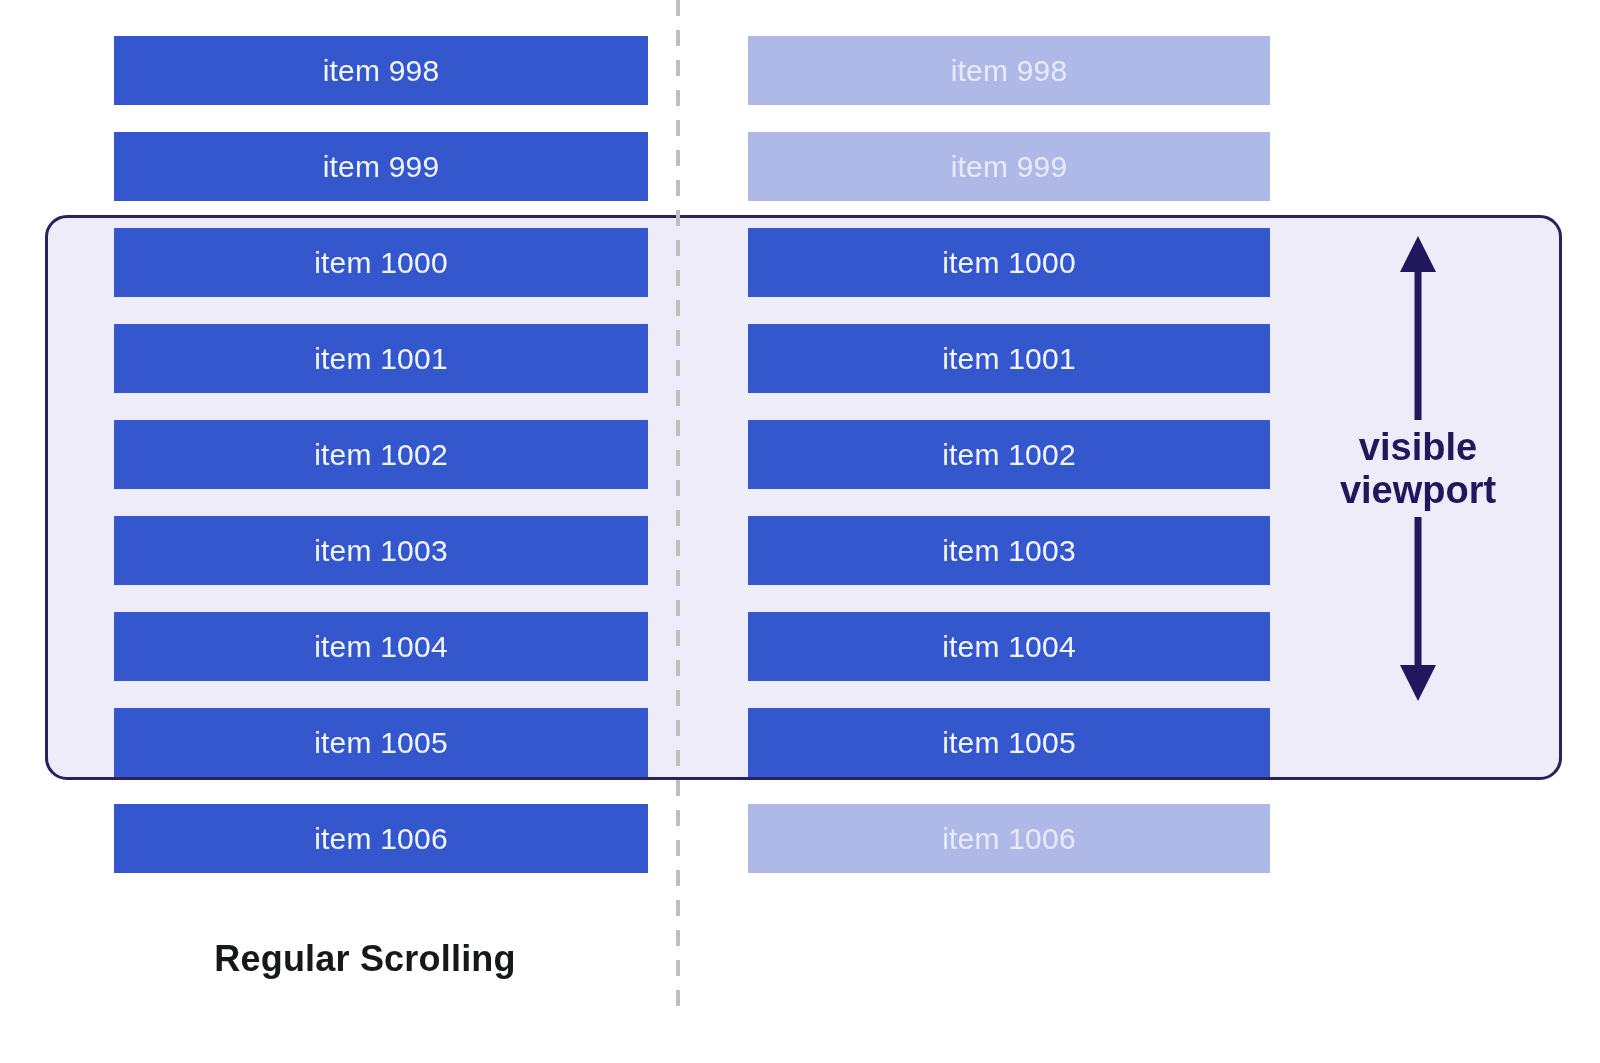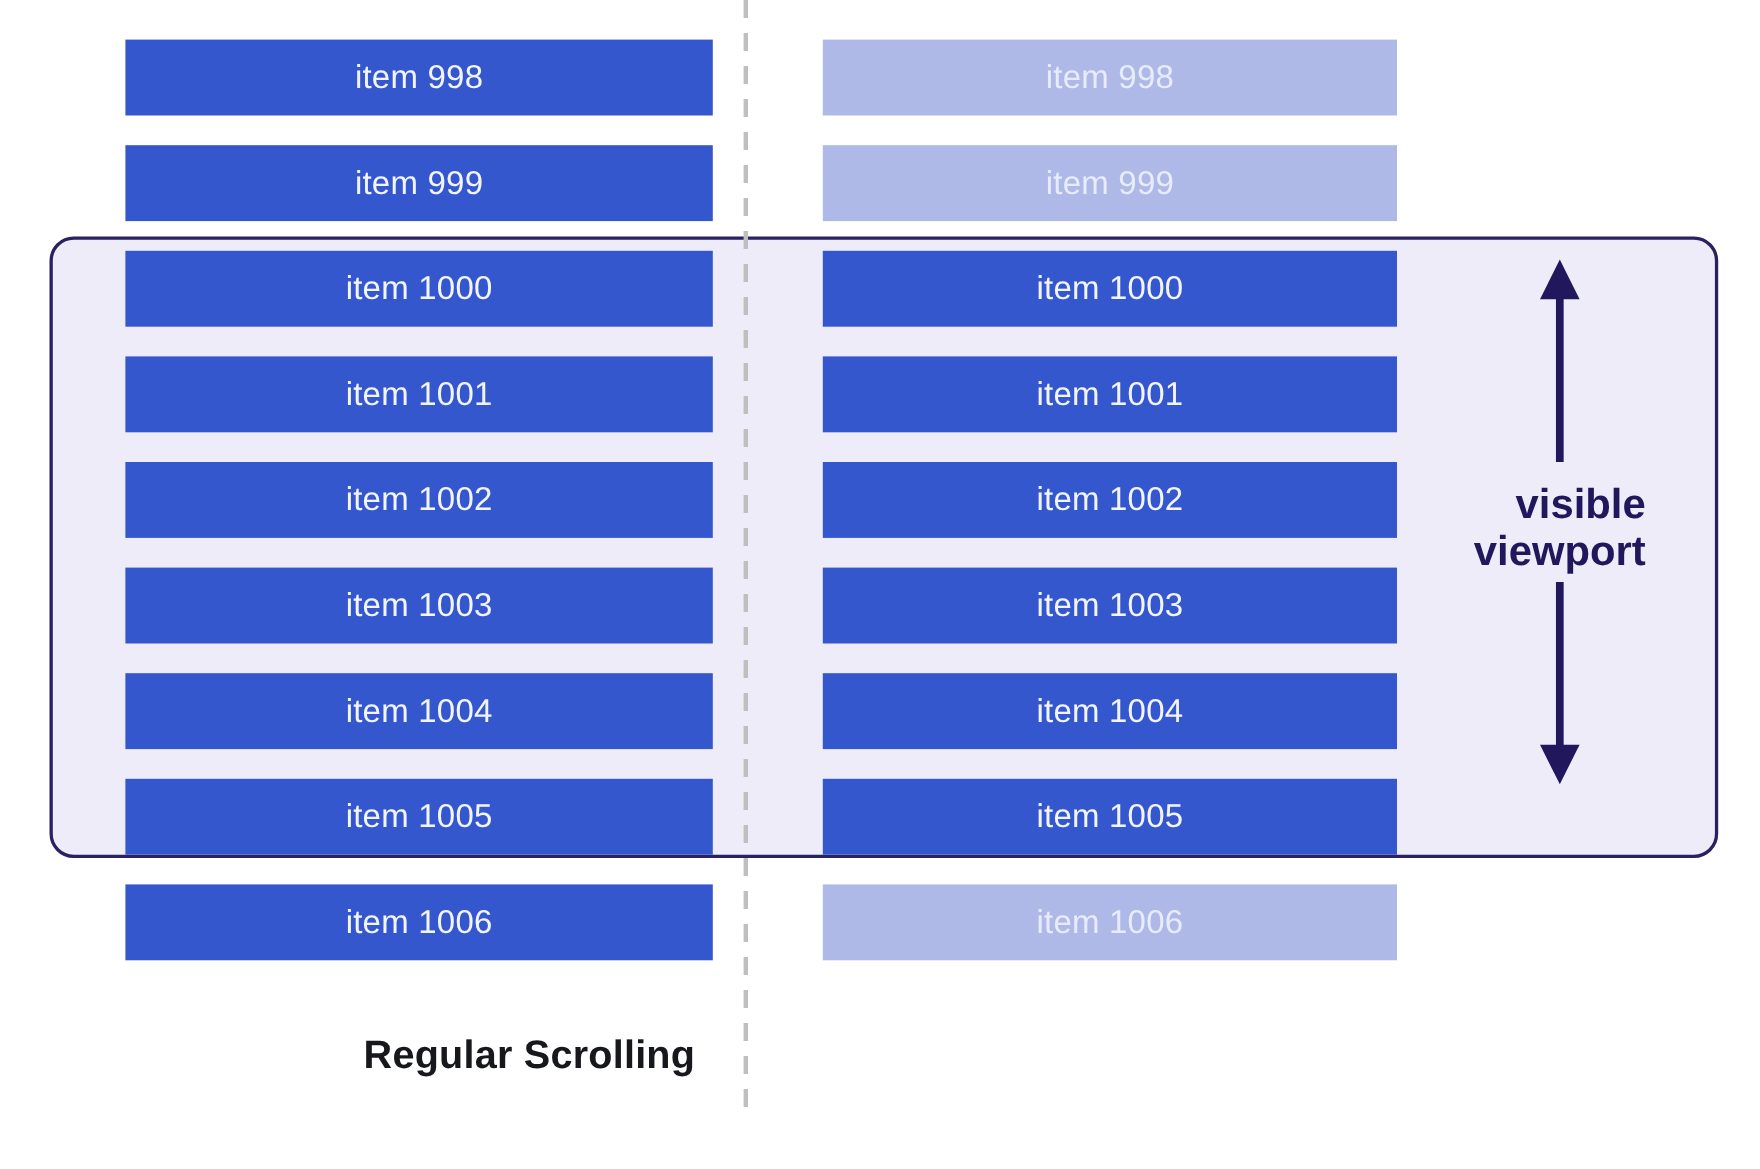--- a/index.html
+++ b/index.html
@@ -95,37 +95,37 @@
     align-items: center;
   }
   .vp-arrow-svg {
     display: block;
   }
   .vp-label {
     color: #20175c;
     font-size: 38px;
     font-weight: bold;
     line-height: 1.12;
-    text-align: right;
-    margin: 18px 0 6px 0;
+    text-align: center;
+    margin: 6px 0 6px 0;
     white-space: pre-line;
   }
 
   
   .caption {
     position: absolute;
     top: 938px;
     color: #16181c;
     font-size: 36px;
     font-weight: bold;
     letter-spacing: 0.2px;
     text-align: center;
     z-index: 5;
   }
-  .caption.left  { left: 98px;  width: 534px; text-align: right; }
+  .caption.left  { left: 98px;  width: 534px; }
   .caption.right { left: 732px; width: 522px; }
 </style>
 </head>
 <body>
 
 <div id="stage">
 
   <div class="viewport-box"></div>
 
   <div class="divider"></div>

